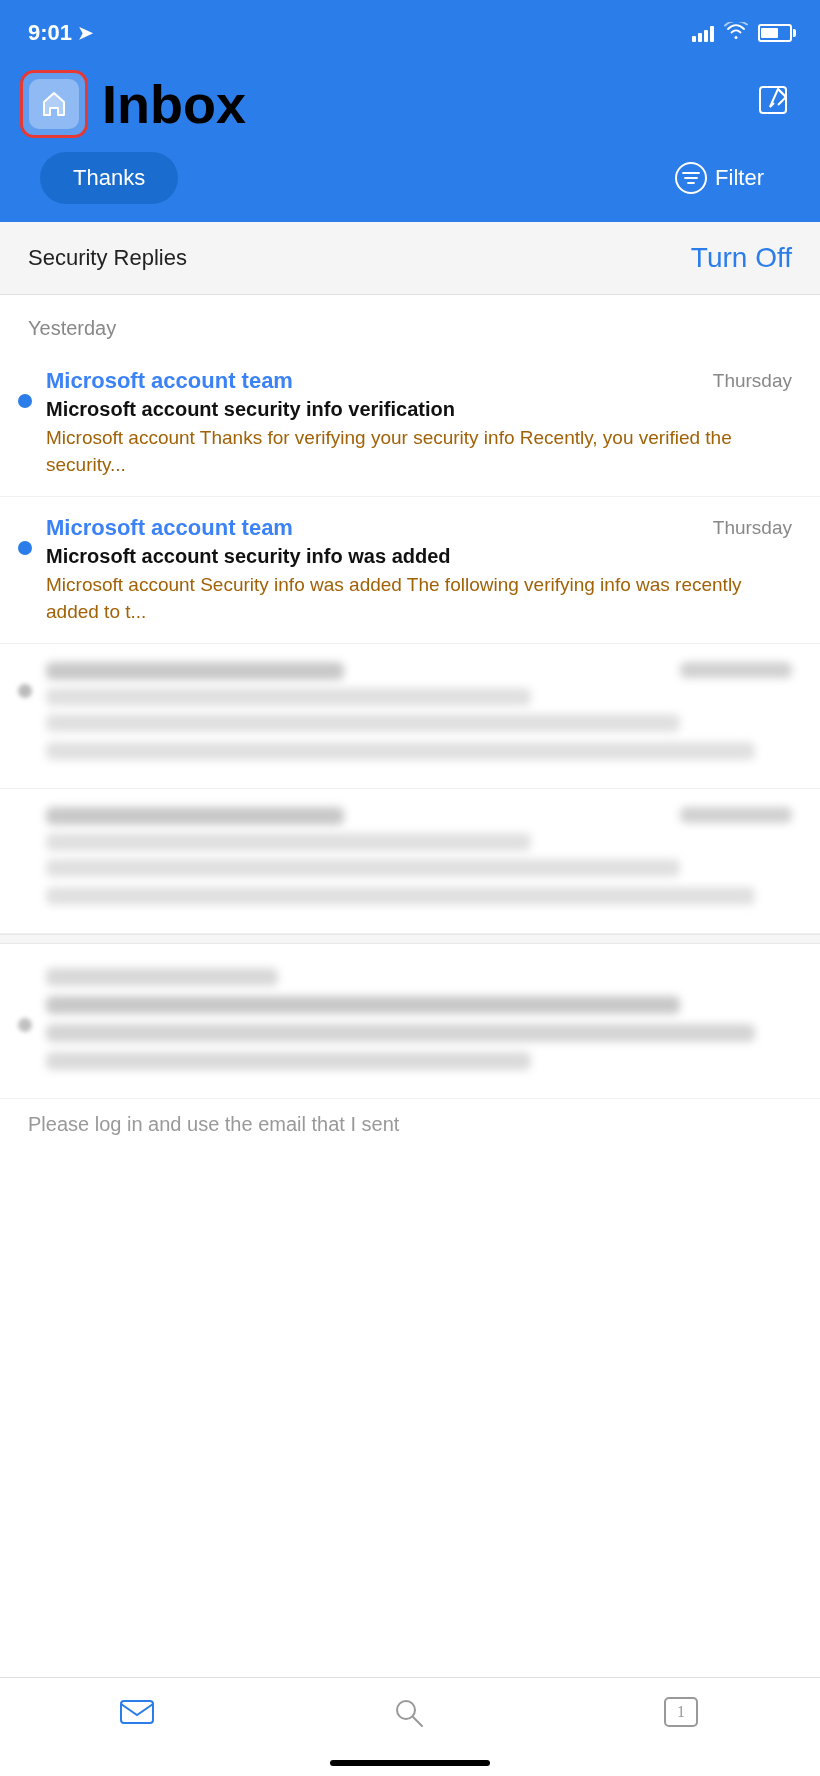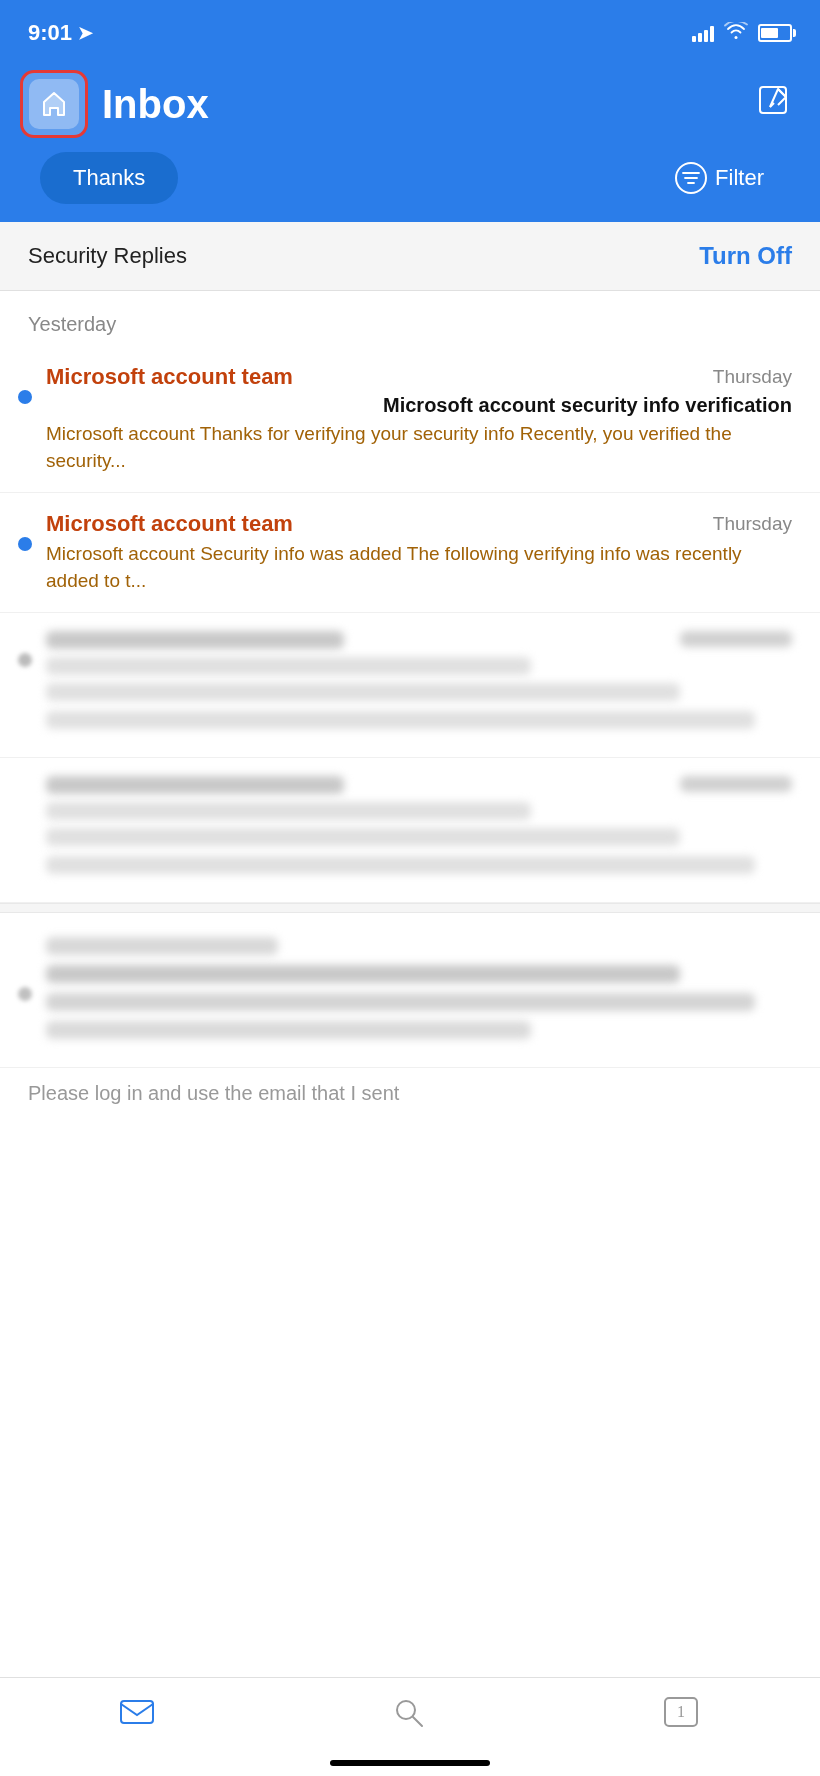--- a/index.html
+++ b/index.html
@@ -108,22 +108,22 @@
       height: 50px;
       border-radius: 10px;
       background: rgba(255,255,255,0.3);
       display: flex;
       align-items: center;
       justify-content: center;
       color: #fff;
       font-size: 26px;
     }
     .inbox-title {
-      color: #ffffff;
-      font-size: 40px;
+      color: #000000;
+      font-size: 54px;
       font-weight: 700;
     }
     .compose-btn {
       color: #fff;
       font-size: 30px;
     }
 
     
     .tab-bar {
       background: #2b7de9;
@@ -179,22 +179,22 @@
       justify-content: space-between;
       padding: 20px 28px;
       border-bottom: 1px solid #e0e0e0;
     }
     .auto-replies-text {
       color: #222;
       font-size: 22px;
     }
     .turn-off-btn {
       color: #2b7de9;
-      font-size: 24px;
-      font-weight: 700;
+      font-size: 28px;
+      font-weight: 400;
     }
 
     
     .section-header {
       padding: 22px 28px 10px;
       color: #888;
       font-size: 20px;
     }
 
     
@@ -222,32 +222,31 @@
     }
     .email-header-row {
       display: flex;
       justify-content: space-between;
       align-items: center;
       margin-bottom: 4px;
     }
     .email-sender {
       font-size: 22px;
       font-weight: 700;
-      color: #c2410c;
+      color: #3b82f6;
     }
     .email-date {
       font-size: 19px;
       color: #888;
     }
     .email-subject {
       font-size: 20px;
       font-weight: 600;
       color: #111;
       margin-bottom: 4px;
-      text-align: right;
     }
     .email-preview {
       font-size: 19px;
       color: #a16207;
       line-height: 1.4;
       display: -webkit-box;
       -webkit-line-clamp: 2;
       -webkit-box-orient: vertical;
       overflow: hidden;
     }
@@ -431,20 +430,21 @@
     </div>
   </div>
 
   <div class="email-item">
     <div class="unread-dot"></div>
     <div class="email-content">
       <div class="email-header-row">
         <span class="email-sender">Microsoft account team</span>
         <span class="email-date">Thursday</span>
       </div>
+      <div class="email-subject">Microsoft account security info was added</div>
       <div class="email-preview">Microsoft account Security info was added The following verifying info was recently added to t...</div>
     </div>
   </div>
 
   <div class="blurred-item">
     <div class="blurred-item-inner">
       <div class="blurred-dot"></div>
       <div class="blurred-content">
         <div class="blur-header">
           <div class="blur-sender"></div>

